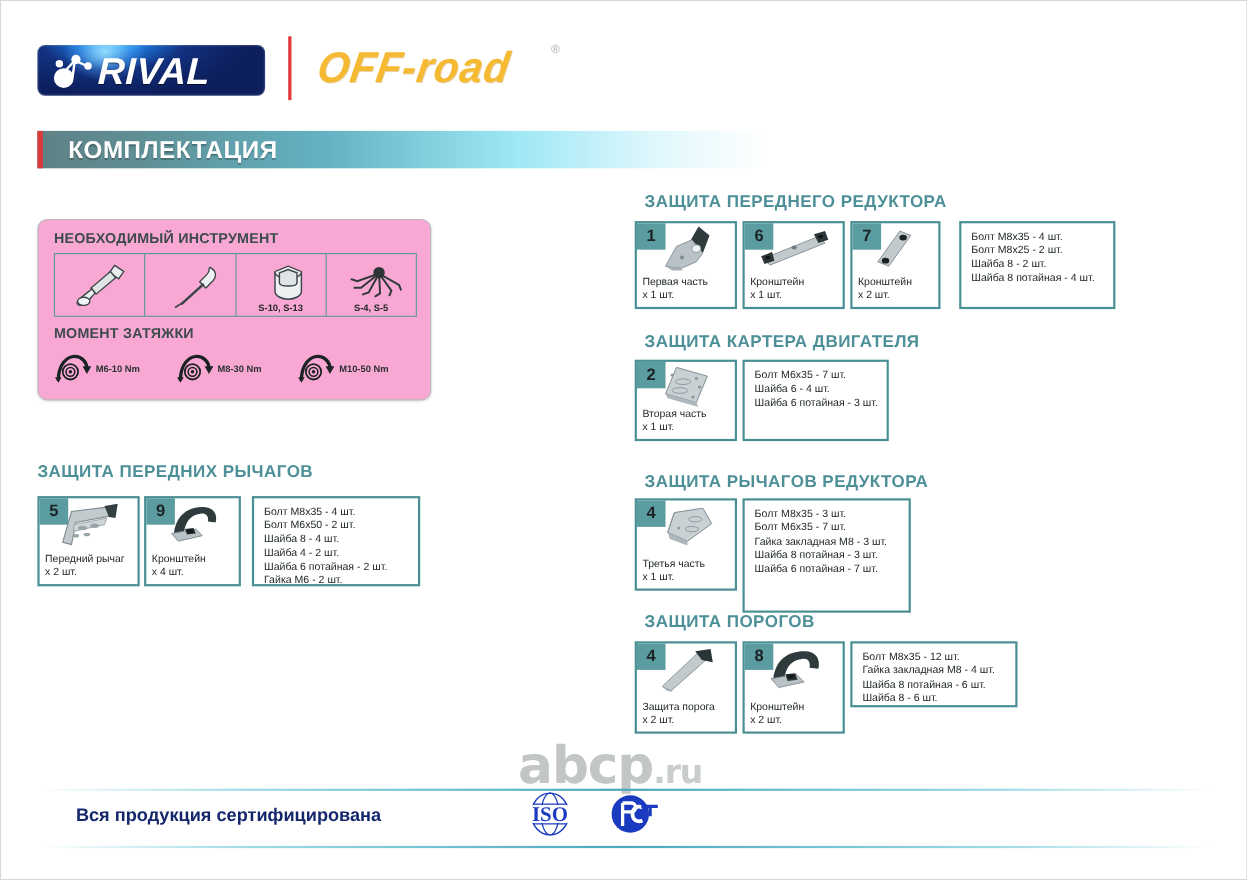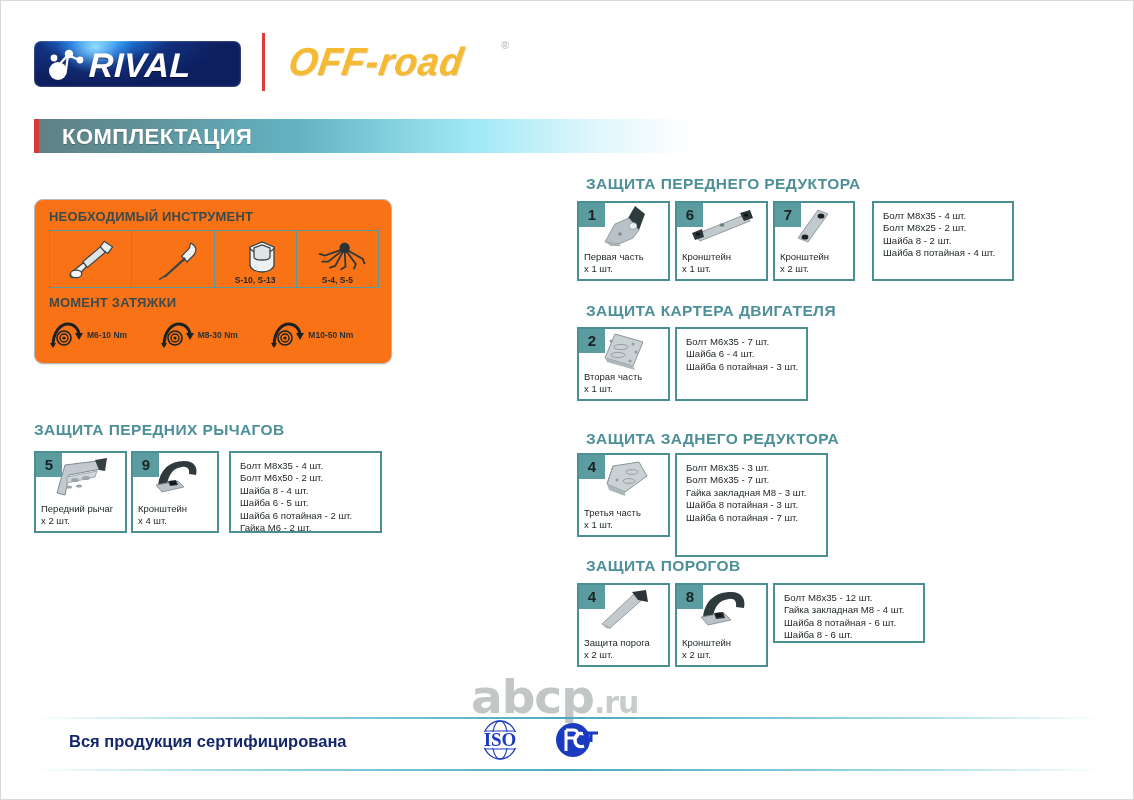--- a/index.html
+++ b/index.html
@@ -68,21 +68,21 @@
   #title-banner .txt {
     position: absolute; left: 28px; top: 5px;
     font-size: 22px; font-weight: 700; color: #ffffff;
     letter-spacing: .5px;
     text-shadow: 0 1px 1px rgba(0,0,0,.25);
   }
 
   
   #toolbox {
     position: absolute; left: 33px; top: 198px; width: 358px; height: 165px;
-    border: 1px solid #b9b9b9; border-radius: 9px; background: #f97316;
+    border: 1px solid #b9b9b9; border-radius: 9px; background: #f9a8d4;
     box-shadow: 0 1px 2px rgba(0,0,0,.10);
   }
   #toolbox .tb-title {
     position: absolute; left: 14px; top: 9px;
     font-size: 13px; font-weight: 700; color: #3c4a4c; letter-spacing: .2px;
   }
   #tool-row {
     position: absolute; left: 14px; top: 30px; width: 330px; height: 58px;
     display: flex; border: 1px solid #57999c;
   }
@@ -320,21 +320,21 @@
       </svg>
     </div>
     <div class="cap" style="white-space:pre-line">Кронштейн
 x 4 шт.</div>
   </div>
 
   <div class="partlist" style="left:228px; top:450px; width:153px; height:82px;">
     <div>Болт M8x35 - 4 шт.</div>
     <div>Болт M6x50 - 2 шт.</div>
     <div>Шайба 8 - 4 шт.</div>
-    <div>Шайба 6 - 5 шт.</div>
+    <div>Шайба 4 - 2 шт.</div>
     <div>Шайба 6 потайная - 2 шт.</div>
     <div>Гайка M6 - 2 шт.</div>
   </div>
 
   <div class="sec-title" style="left:585px; top:174px;">ЗАЩИТА ПЕРЕДНЕГО РЕДУКТОРА</div>
 
   <div class="card" style="left:576px; top:200px; width:93px; height:80px;">
     <div class="badge">1</div>
     <div class="thumb">
       <svg width="70" height="46" viewBox="0 0 70 46">
@@ -404,21 +404,21 @@
     <div class="cap" style="white-space:pre-line">Вторая часть
 x 1 шт.</div>
   </div>
 
   <div class="partlist" style="left:674px; top:326px; width:133px; height:74px;">
     <div>Болт M6x35 - 7 шт.</div>
     <div>Шайба 6 - 4 шт.</div>
     <div>Шайба 6 потайная - 3 шт.</div>
   </div>
 
-  <div class="sec-title" style="left:585px; top:429px;">ЗАЩИТА ЗАДНЕГО РЕДУКТОРА</div>
+  <div class="sec-title" style="left:585px; top:429px;">ЗАЩИТА РЫЧАГОВ РЕДУКТОРА</div>
 
   <div class="card" style="left:576px; top:452px; width:93px; height:84px;">
     <div class="badge">4</div>
     <div class="thumb">
       <svg width="66" height="44" viewBox="0 0 66 44">
         <path d="M22 8 L48 4 L56 18 L34 34 L16 26 Z" fill="#c9d1d4" stroke="#7e8b8f" stroke-width=".9"></path>
         <path d="M16 26 L18 32 L34 38 L34 34 Z" fill="#adb7bb"></path>
         <path d="M22 8 L20 14 L16 26" fill="none" stroke="#8e999d" stroke-width=".9"></path>
         <ellipse cx="41" cy="14" rx="6" ry="2.4" fill="none" stroke="#8e999d" stroke-width=".9"></ellipse>
         <ellipse cx="38" cy="23" rx="6" ry="2.4" fill="none" stroke="#8e999d" stroke-width=".9"></ellipse>

